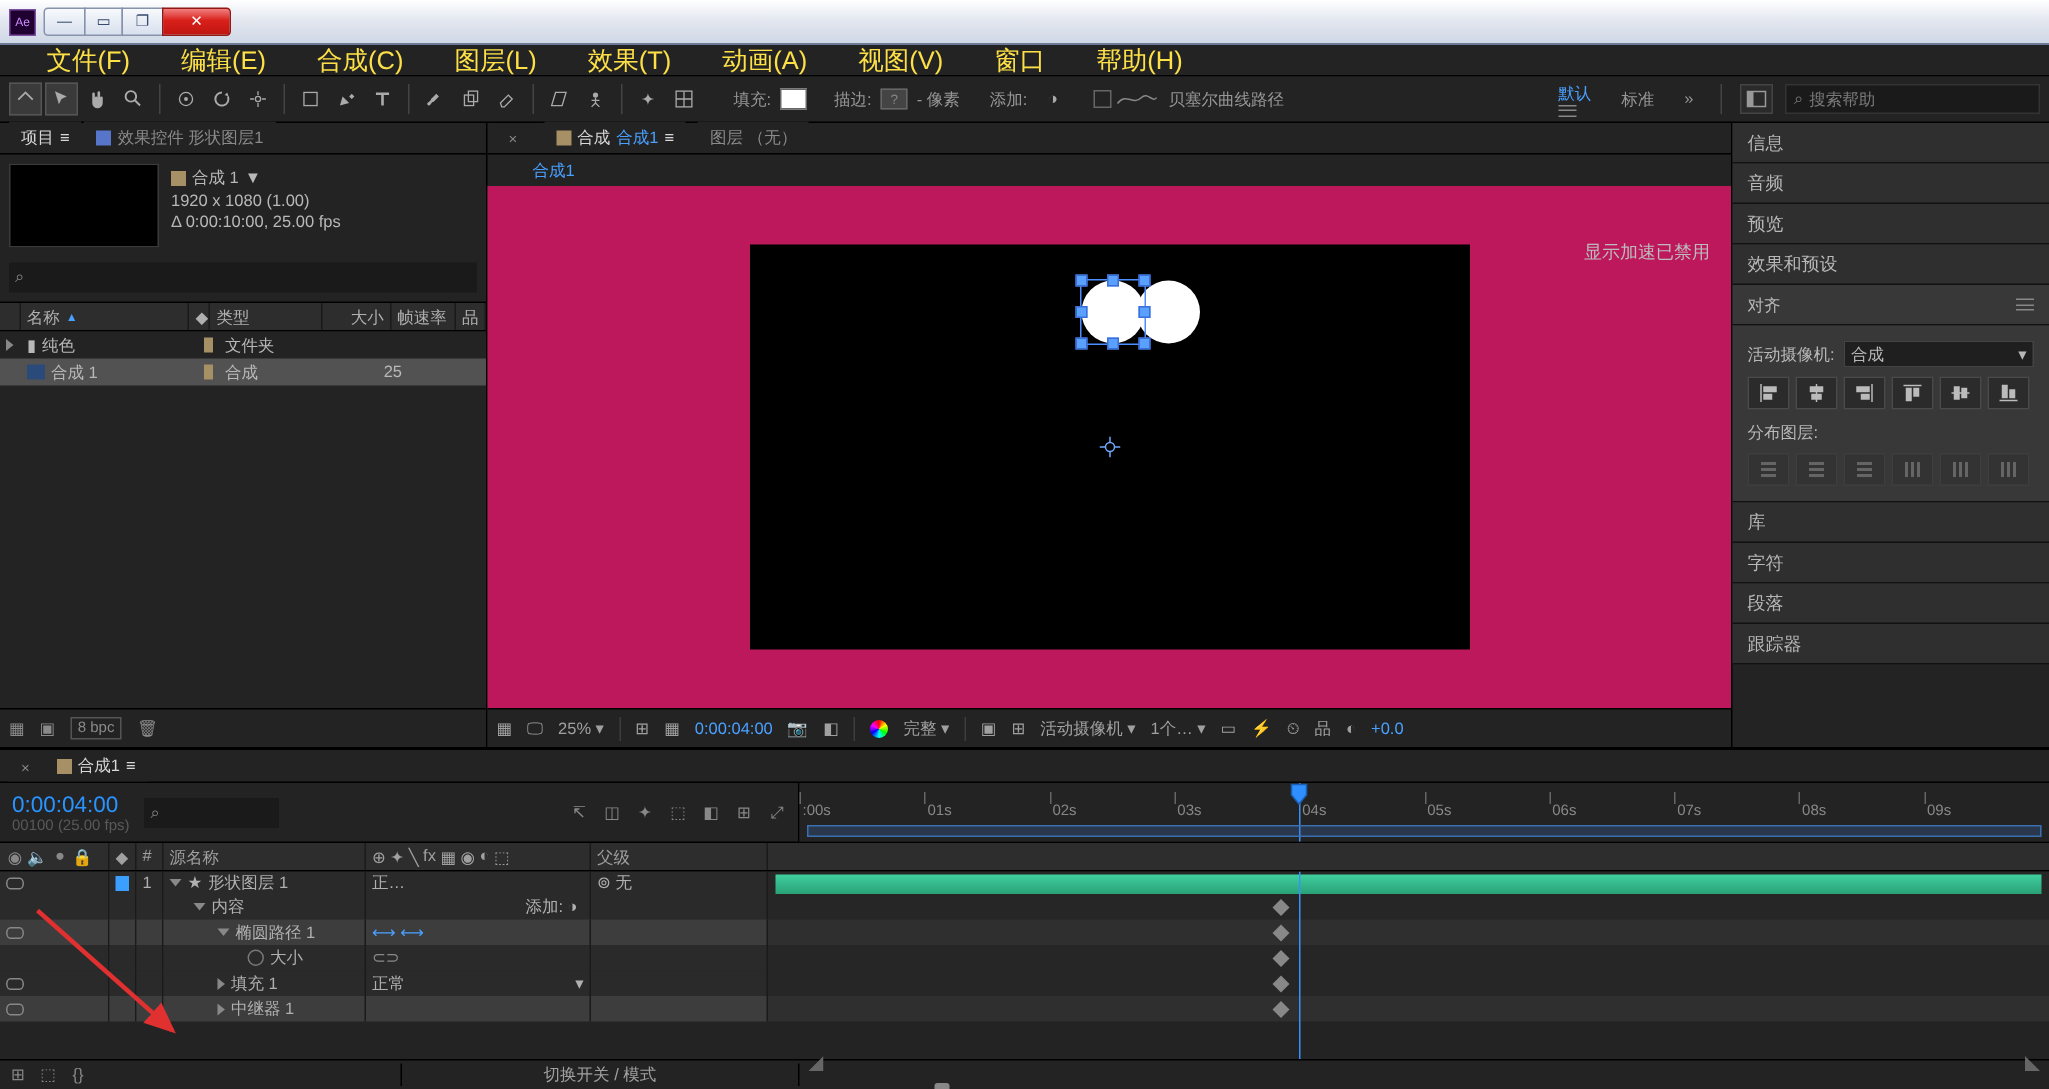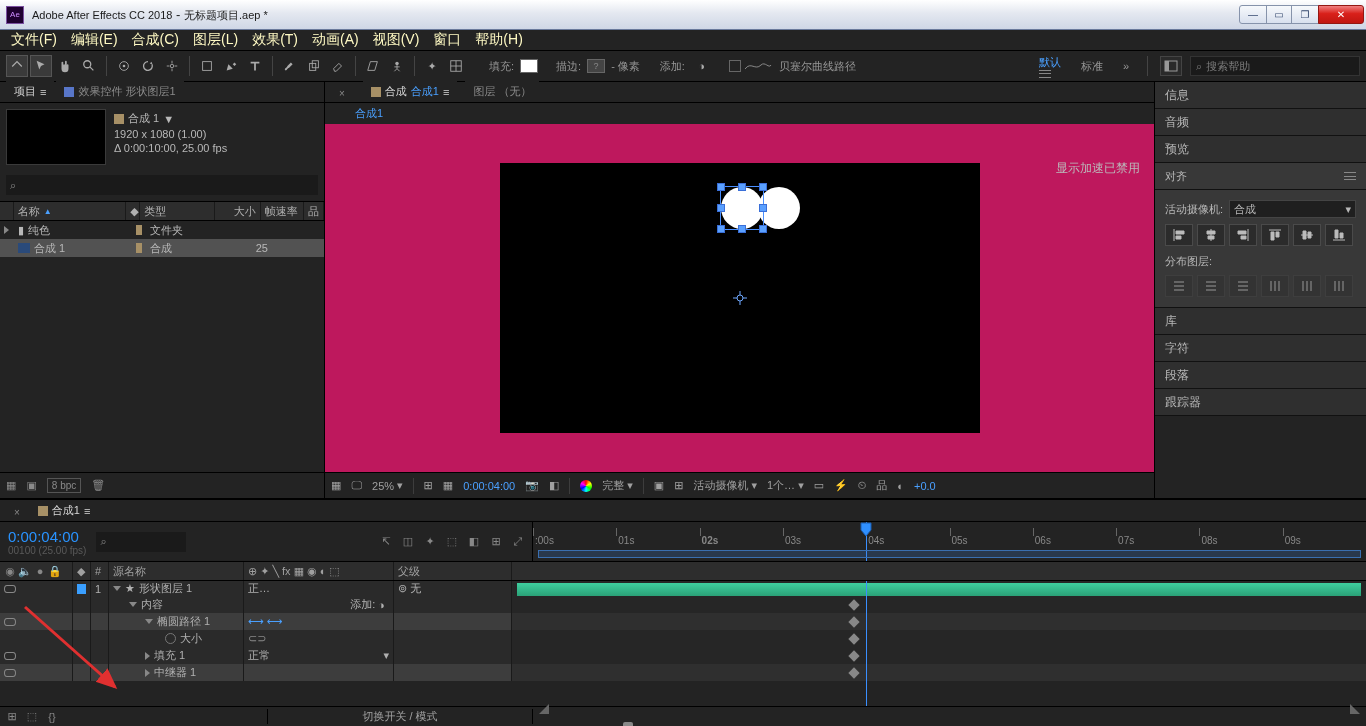--- a/index.html
+++ b/index.html
@@ -11,21 +11,21 @@
 .titlebar .title { flex: 1; color: #1a1a1a; font-size: 13px; padding-left: 2px; }
 .winbtns { display: flex; height: 20px; margin-right: 2px; }
 .winbtn { width: 28px; height: 19px; border: 1px solid #8693ab; background: linear-gradient(#f7f9fc,#d8e0ee); display:flex; align-items:center; justify-content:center; color:#374a6f; font-size:10px; margin-left:-1px;}
 .winbtn.group-start { border-top-left-radius:3px; border-bottom-left-radius:3px;}
 .winbtn.group-end { border-top-right-radius:3px; border-bottom-right-radius:3px;}
 .winbtn.close { width:46px; background: linear-gradient(#f08080,#d9201a 45%, #c01611); color:#fff; border-color:#931712;}
 .winbtn.max { width:26px; }
 
 
 .menubar { height: 21px; background: #232323; display: flex; align-items: center; padding-left: 4px; border-bottom: 1px solid #000;}
-.menubar span { padding: 3px 7px; color: #fef9c3; font-size: 14px; cursor: default; }
+.menubar span { padding: 3px 7px; color: #fde047; font-size: 17px; cursor: default; margin-left: 20px; }
 
 
 .toolbar { height: 31px; background: #232323; display:flex; align-items:center; padding: 0 6px; gap: 2px; border-bottom: 1px solid #000;}
 .tool { width: 22px; height: 22px; display:flex; align-items:center; justify-content:center; border: 1px solid transparent; color:#aaa; }
 .tool.active { background:#3a3a3a; border-color:#555; }
 .sep { width:1px; height:20px; background:#444; margin: 0 4px; }
 .tool svg { width:14px; height:14px; }
 .toolbar-label { color:#969696; padding: 0 4px; }
 .fill-swatch { width:18px; height:14px; background:#fff; border:1px solid #666;}
 .stroke-swatch { width:18px; height:14px; background:#444; border:1px solid #666; display:flex; align-items:center; justify-content:center; color:#888; font-size:9px;}
@@ -156,23 +156,20 @@
 .menu-ic { width:12px; height:8px; display:flex; flex-direction:column; justify-content:space-between;}
 .menu-ic span{ height:1px; background:#888;}
 
 svg { fill: currentColor; }
 </style>
 </head>
 <body>
 
 <div class="titlebar">
   <div class="ae-logo">Ae</div>
-  <div class="title">
-    <span>Adobe After Effects CC 2018</span> - <span>无标题项目.aep *</span>
-  </div>
   <div class="winbtns">
     <div class="winbtn group-start">—</div>
     <div class="winbtn max">▭</div>
     <div class="winbtn">❐</div>
     <div class="winbtn close group-end">✕</div>
   </div>
 </div>
 
 <div class="menubar">
   <span>文件(F)</span>
@@ -456,20 +453,21 @@
       <span class="vf-item">品</span>
       <span class="vf-item">◐</span>
       <span class="exposure">+0.0</span>
     </div>
   </div>
 
   <div class="right-col">
     <div class="rp-row">信息</div>
     <div class="rp-row">音频</div>
     <div class="rp-row">预览</div>
+    <div class="rp-row">效果和预设</div>
     <div class="rp-row" style="background:#383838">
       <span>对齐</span>
         <span style="margin-left:auto" class="menu-ic">
           <span></span>
           <span></span>
           <span></span>
         </span>
     </div>
     <div class="align-panel">
       <div class="align-label">
@@ -587,21 +585,21 @@
       <span class="tiny-ic">⊞</span>
       <span class="tiny-ic">⤢</span>
     </div>
     <div class="tl-head-right">
       <div class="ruler" id="ruler">
           <div class="tick" style="left: 0%;"></div>
           <div class="tick-lbl" style="left: 0%;">:00s</div>
           <div class="tick" style="left: 10%;"></div>
           <div class="tick-lbl" style="left: 10%;">01s</div>
           <div class="tick" style="left: 20%;"></div>
-          <div class="tick-lbl" style="left: 20%; font-weight: bold;">02s</div>
+          <div class="tick-lbl" style="left: 20%;">02s</div>
           <div class="tick" style="left: 30%;"></div>
           <div class="tick-lbl" style="left: 30%;">03s</div>
           <div class="tick" style="left: 40%;"></div>
           <div class="tick-lbl" style="left: 40%;">04s</div>
           <div class="tick" style="left: 50%;"></div>
           <div class="tick-lbl" style="left: 50%;">05s</div>
           <div class="tick" style="left: 60%;"></div>
           <div class="tick-lbl" style="left: 60%;">06s</div>
           <div class="tick" style="left: 70%;"></div>
           <div class="tick-lbl" style="left: 70%;">07s</div>

